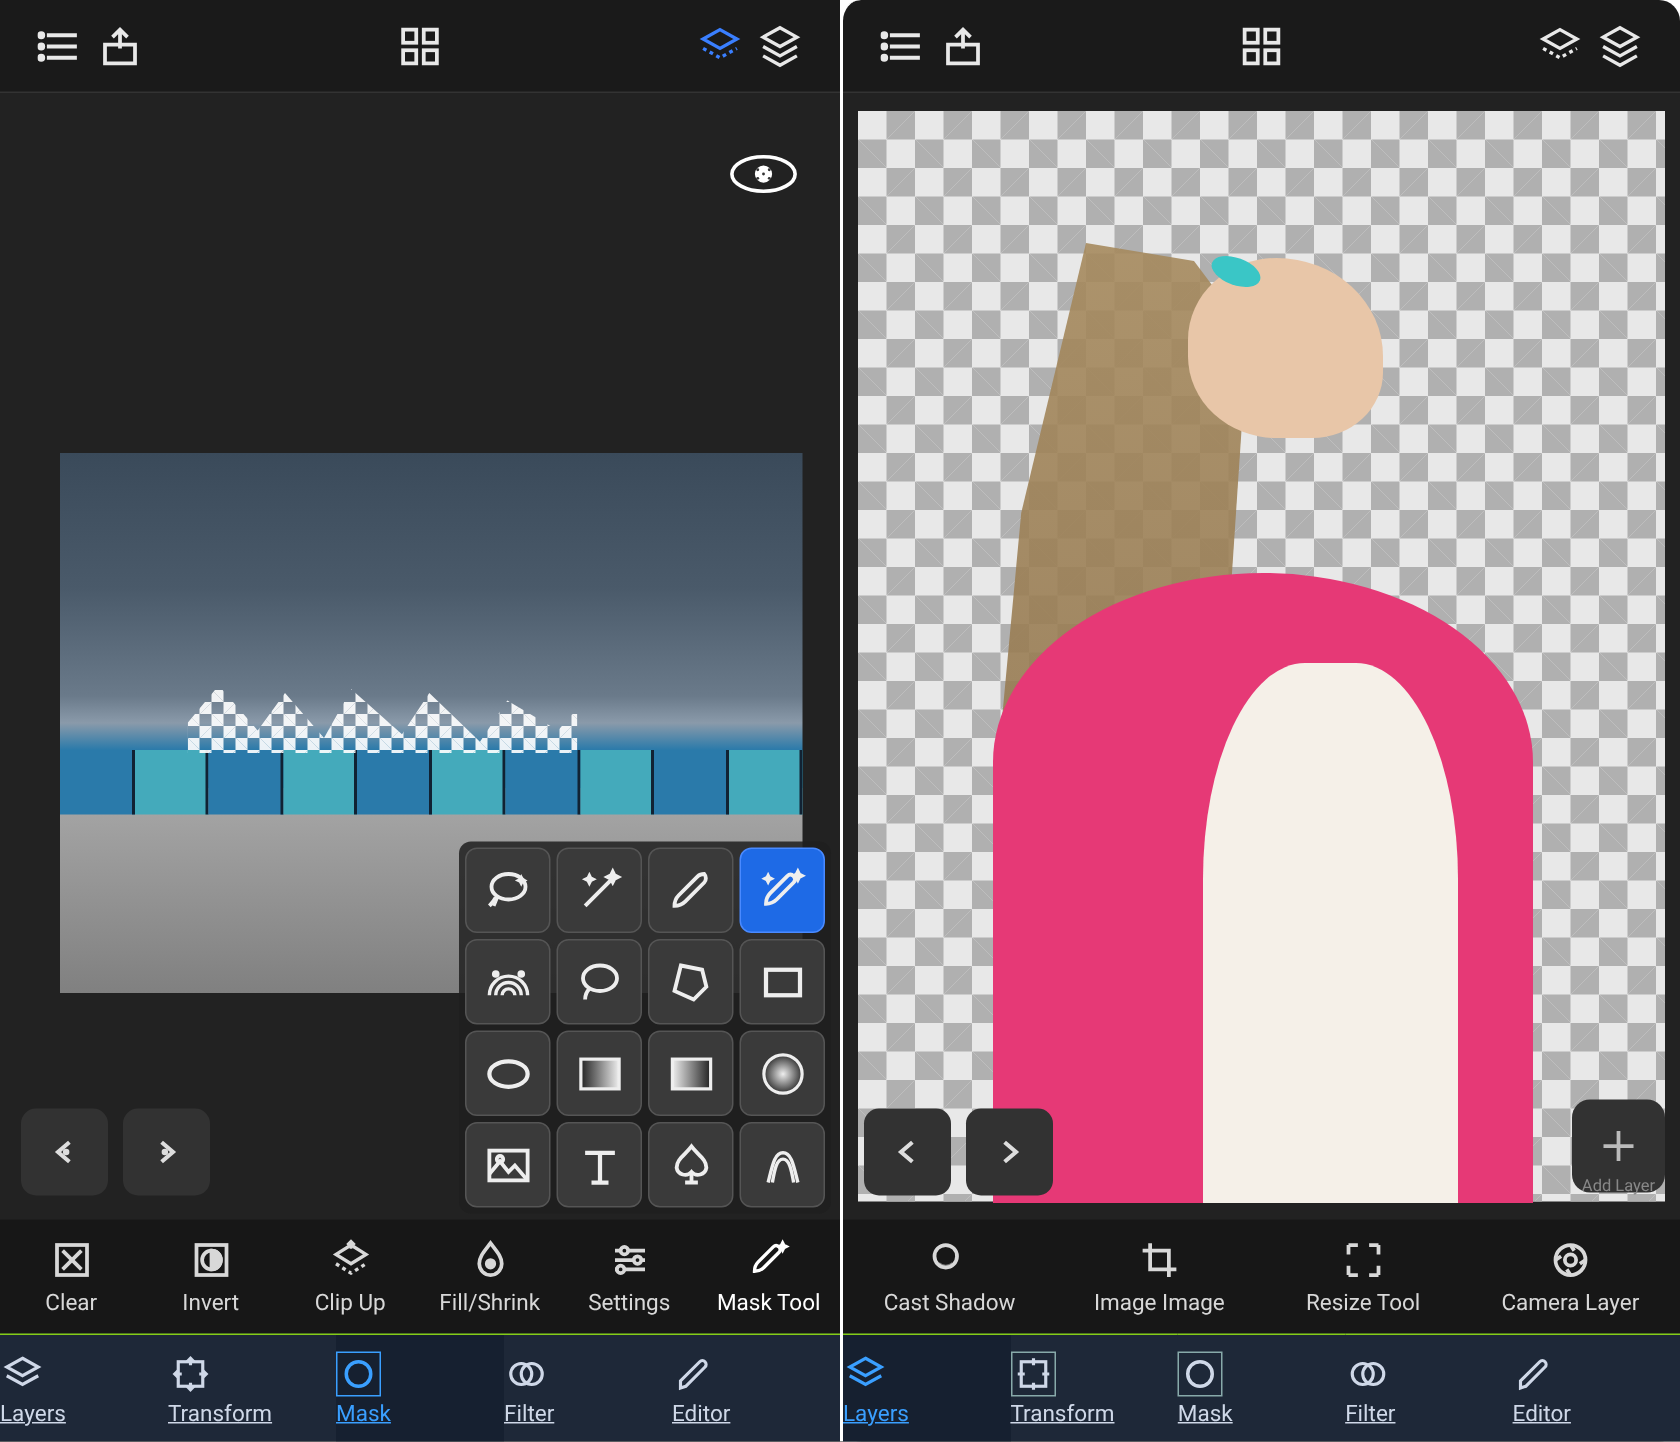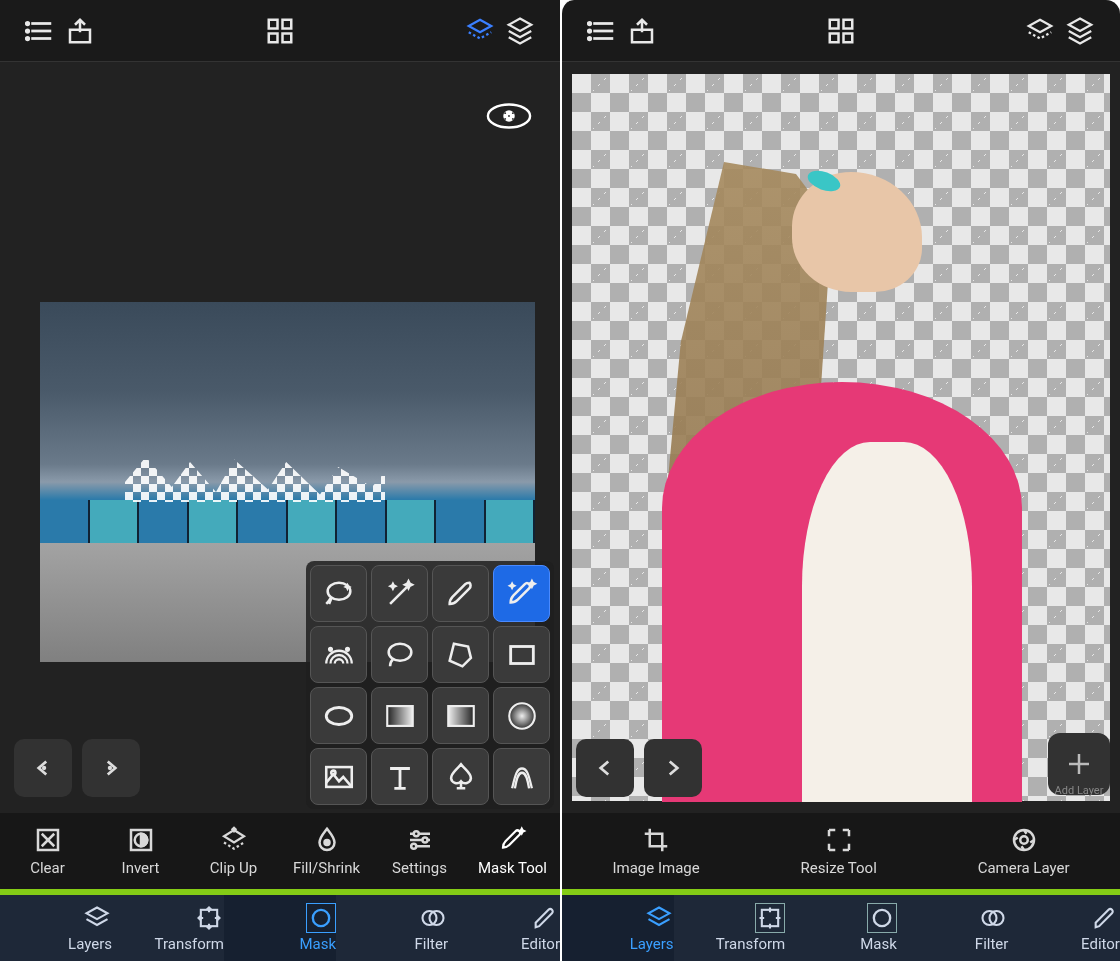--- a/index.html
+++ b/index.html
@@ -205,26 +205,27 @@
   .subbtn svg { width:30px; height:30px; }
 
   
   .tabbar {
     height: 72px;
     background:#1e2838;
     display:flex;
   }
   .tab {
     flex:1;
-    display:flex; flex-direction:column; align-items:flex-end; justify-content:center;
+    display:flex; flex-direction:column; align-items:flex-start; justify-content:center;
     gap:2px;
     color:#cfd8e8;
     cursor:pointer;
     font-size: 15px;
-    border-top:6px solid #84cc16;
+    border-top:1px solid #84cc16;
+    text-decoration:underline;
   }
   .tab.active {
     color:#3a9fff;
     background:#162030;
   }
   .tab svg { width:28px; height:28px; }
   .tab .tab-icon-box {
     width:30px; height:30px;
     display:flex; align-items:center; justify-content:center;
     border:1px solid transparent;
@@ -616,20 +617,27 @@
           <line x1="12" y1="4" x2="12" y2="20"></line>
           <line x1="4" y1="12" x2="20" y2="12"></line>
         </svg>
       <span class="add-layer-label">Add Layer</span>
     </div>
   </div>
 
   <div class="subbar">
     <div class="subbtn">
       <svg viewBox="0 0 24 24" fill="none" stroke="currentColor" stroke-width="2">
+          <circle cx="10" cy="10" r="6"></circle>
+          <path d="M14 14a6 6 0 01-8 0" opacity=".5"></path>
+        </svg>
+      <span>Cast Shadow</span>
+    </div>
+    <div class="subbtn">
+      <svg viewBox="0 0 24 24" fill="none" stroke="currentColor" stroke-width="2">
           <path d="M7 3v14h14M3 7h14v14"></path>
         </svg>
       <span>Image Image</span>
     </div>
     <div class="subbtn">
       <svg viewBox="0 0 24 24" fill="none" stroke="currentColor" stroke-width="2">
           <path d="M4 4h5M4 4v5M20 4h-5M20 4v5M4 20h5M4 20v-5M20 20h-5M20 20v-5"></path>
         </svg>
       <span>Resize Tool</span>
     </div>

